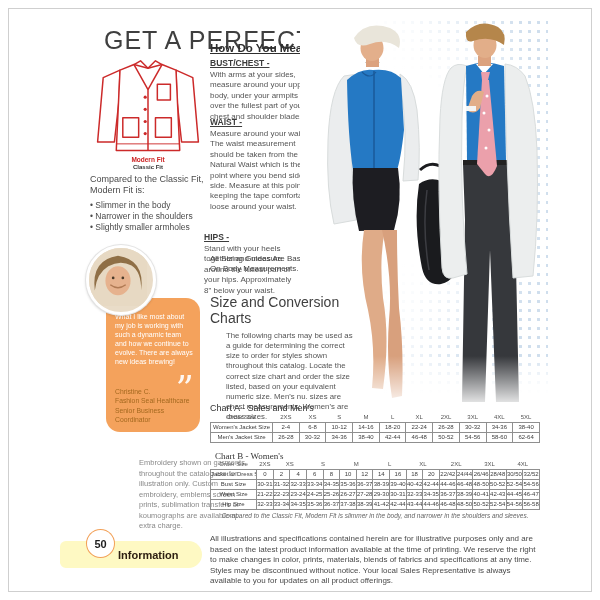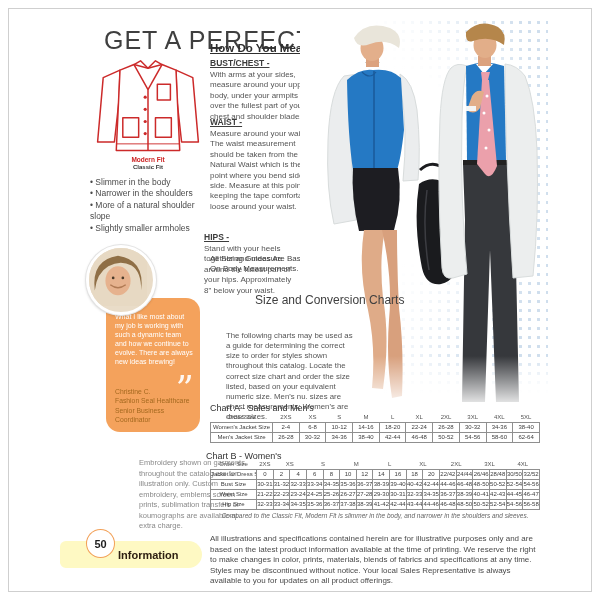--- a/index.html
+++ b/index.html
@@ -53,25 +53,25 @@
   .embroidery{left:95px;top:458px;width:112px;font-size:7.5px;color:#8a8a8a;line-height:1.4;margin-left:44px;}
 
   
   .info-tab{left:60px;top:541px;width:142px;height:27px;background:#fef9c3;border-radius:6px 14px 14px 6px;z-index:1;}
   .page-circle{left:87px;top:530px;width:27px;height:27px;border-radius:50%;background:#fff;z-index:2;
                display:flex;align-items:center;justify-content:center;font-size:11px;font-weight:bold;color:#1d1d1d;
                box-shadow:0 0 0 1px #f2a057;}
   .tab-label{position:absolute;left:58px;top:8px;font-size:11px;font-weight:bold;color:#2e2012;}
 
   
-  .charts-head{left:210px;top:294px;width:150px;font-size:12px;color:#3f3f3f;line-height:1.15;margin-left:45px;}
+  .charts-head{left:210px;top:294px;width:150px;font-size:14px;color:#3f3f3f;line-height:1.15;}
   .charts-intro{left:226px;top:331px;width:133px;font-size:7.8px;color:#555;line-height:1.3;}
   .chartA-title{left:210px;top:403px;font-size:9px;color:#333;}
   .chartA-wrap{left:210px;top:414px;}
-  .chartB-title{left:206px;top:451px;font-size:9px;color:#333;}
+  .chartB-title{left:215px;top:451px;font-size:9px;color:#333;font-family:Liberation Serif, serif;}
   .chartB-wrap{left:210px;top:461px;}
   table.sizetbl{border-collapse:collapse;table-layout:fixed;width:330px;}
   table.sizetbl td, table.sizetbl tbody th{border:1px solid #8f8f8f;font-size:6px;font-weight:normal;
       text-align:center;padding:1px 0;color:#3d3d3d;line-height:1.15;white-space:nowrap;overflow:hidden;}
   table.sizetbl thead th{border:none;font-size:6px;font-weight:normal;color:#555;padding:0 0 2px 0;text-align:center;white-space:nowrap;}
   #chartA col.lblcol{width:62px;}
   #chartB col.lblcol{width:46px;}
   .chart-caption{left:210px;top:512px;width:330px;text-align:center;font-size:6.5px;font-style:italic;color:#666;}
 
   .footer-legal{left:210px;top:534px;width:333px;font-size:8px;color:#4a4a4a;line-height:1.32;}
@@ -105,24 +105,24 @@
         <circle cx="57" cy="81" r="1.7"></circle>
     </g>
   </svg>
 </div>
 <div class="abs coat-labels">
   <span class="modern-lbl">Modern Fit</span>
   <span class="classic-lbl">Classic Fit</span>
 </div>
 
 <div class="abs compare">
+  <div>Compared to the Classic Fit, Modern Fit is:</div>
   <ul class="fit-bullets">
       <li>Slimmer in the body</li>
       <li>Narrower in the shoulders</li>
-      <li>More of a natural shoulder slope</li>
       <li>Slightly smaller armholes</li>
     </ul>
 </div>
 
 <div class="abs measure-head">How Do You Measure Up?</div>
 <div class="abs msec-bust">
   <div class="mlabel">BUST/CHEST -</div>
   <div class="mtext">With arms at your sides, measure around your upper body, under your armpits and over the fullest part of your chest and shoulder blades.</div>
 </div>
 <div class="abs msec-waist">

